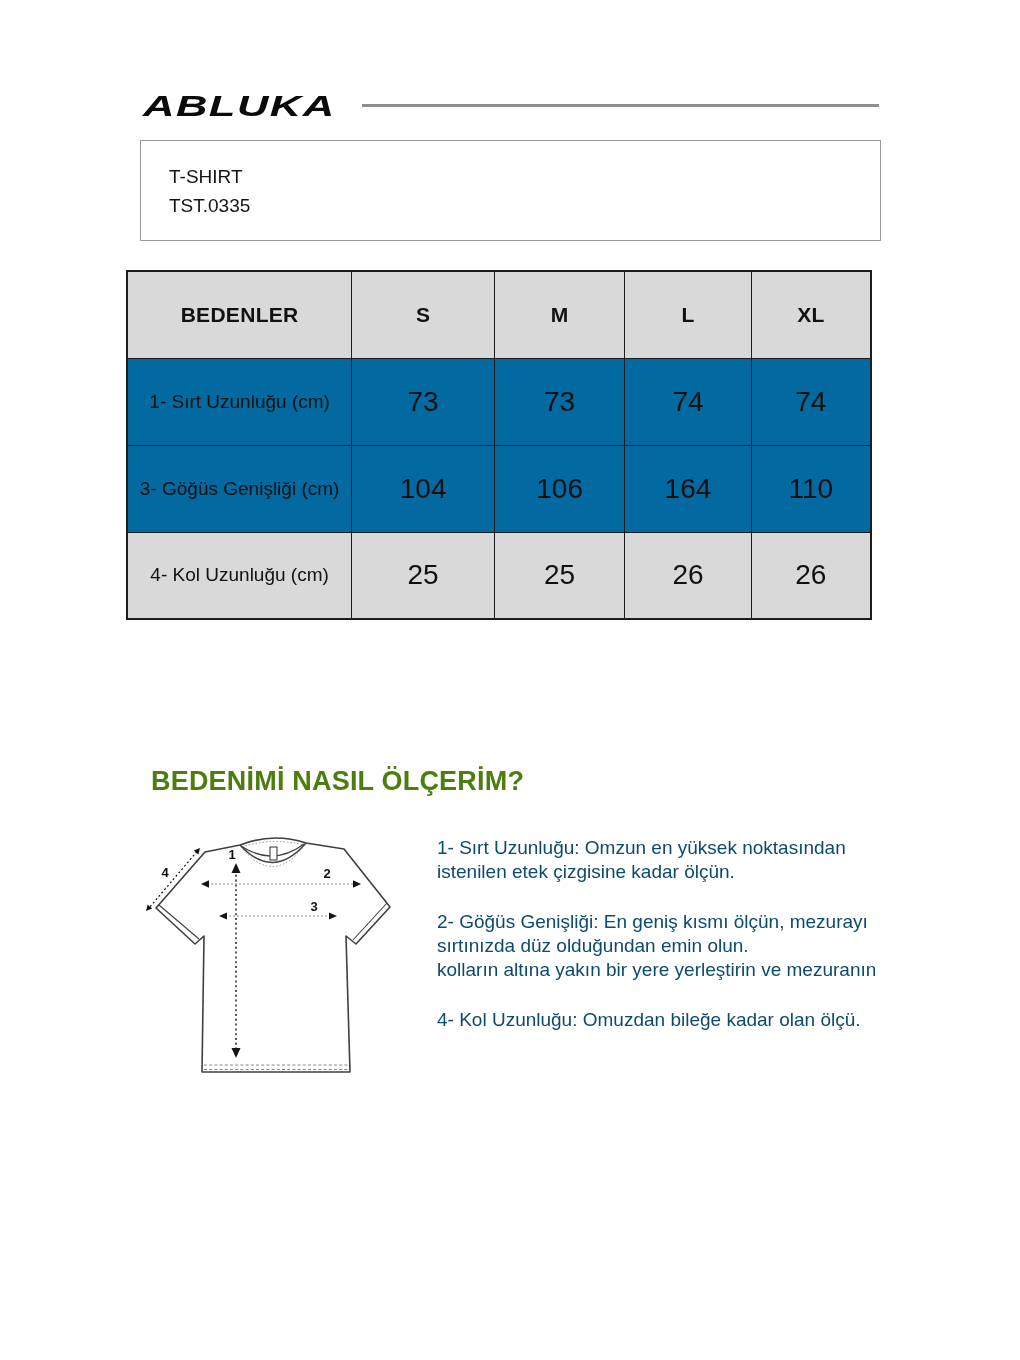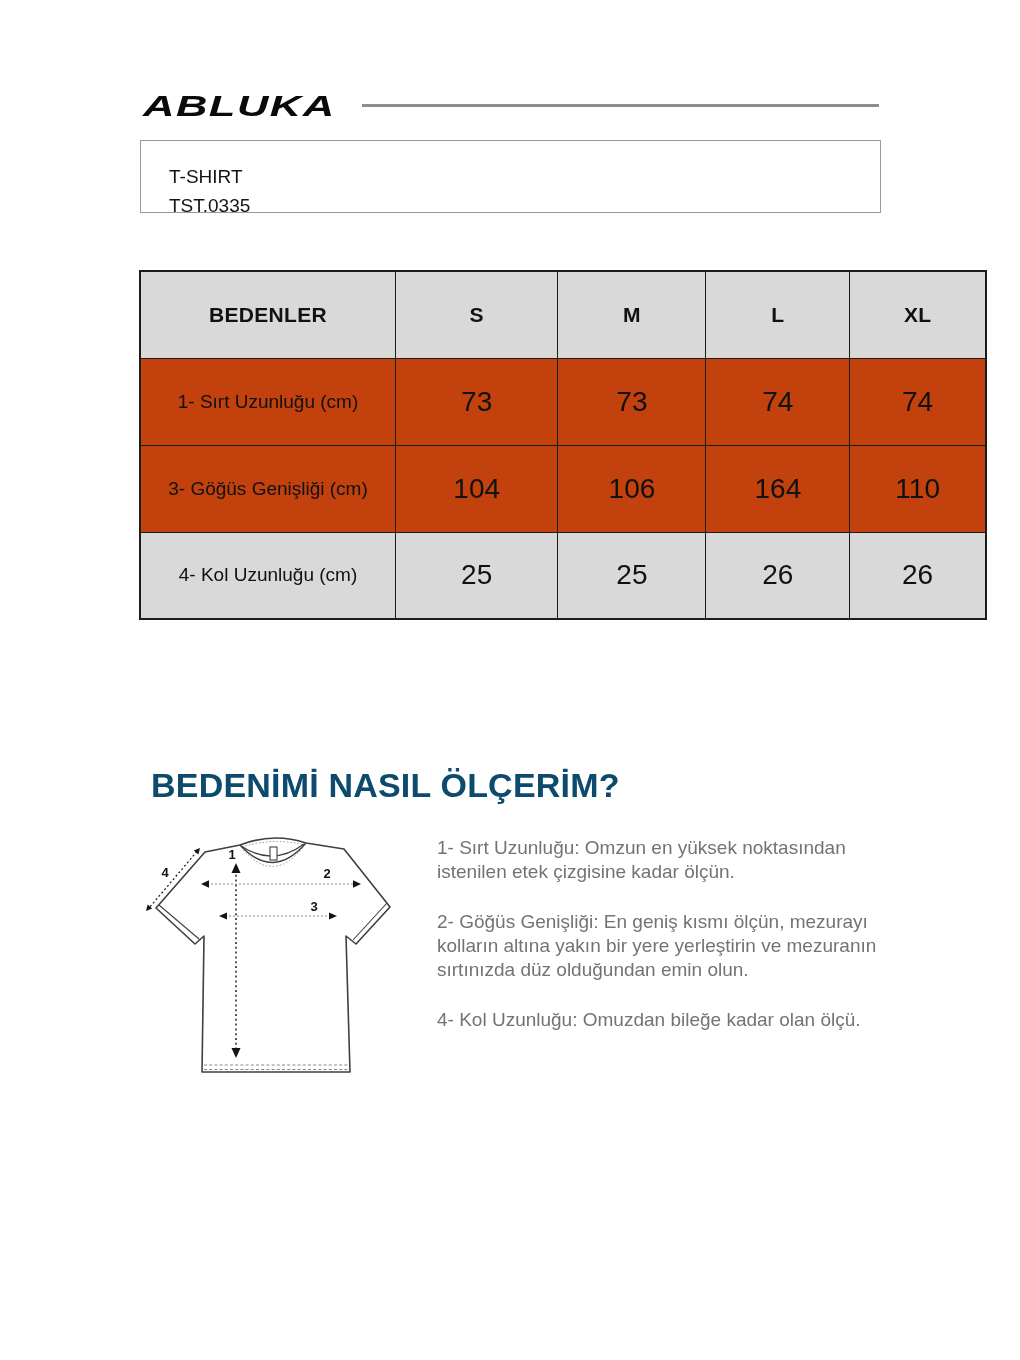--- a/index.html
+++ b/index.html
@@ -19,60 +19,60 @@
     white-space:nowrap;
   }
   .header-rule {
     position:absolute; left:362px; top:104px;
     width:517px; height:3px; background:#8e8e8e;
   }
 
   
   .title-box {
     position:absolute; left:140px; top:140px;
-    width:741px; height:73px;
+    width:741px; height:101px;
     border:1px solid #9a9a9a; background:#fff;
   }
   .product-info {
     position:absolute; left:28px; top:21px;
     font-size:19px; font-weight:500; line-height:29px; color:#141414;
   }
   .size-chart-title {
     position:absolute; right:26px; top:50%; transform:translateY(-50%);
     font-size:40px; font-weight:700; letter-spacing:0; color:#101010;
     white-space:nowrap;
   }
 
   
   table.size-table {
-    position:absolute; left:139px; top:270px;
-    width:848px; border-collapse:collapse;
+    position:absolute; left:126px; top:270px;
+    width:746px; border-collapse:collapse;
     border:2px solid #1c1c1c; table-layout:fixed;
   }
   .size-table td {
     border:1px solid #1c1c1c; text-align:center; vertical-align:middle;
-    height:87px; background:#c2410c;
+    height:87px; background:#0369a1;
   }
   .size-table tr.head td { background:#d9d9d9; font-weight:700; font-size:21px; letter-spacing:0.3px; }
   .size-table tr.alt td  { background:#d9d9d9; }
   .size-table td.rowlabel { font-size:19px; font-weight:500; }
   .size-table td.val { font-size:28px; font-weight:500; }
 
   
   .howto-title {
     position:absolute; left:151px; top:766px;
-    font-size:34px; font-weight:800; letter-spacing:0.2px; color:#0c4a6e;
+    font-size:27px; font-weight:800; letter-spacing:0.2px; color:#4d7c0f;
     white-space:nowrap;
   }
   .diagram { position:absolute; left:132px; top:820px; width:300px; height:280px; }
   .diagram text { font-family:"Liberation Sans", sans-serif; font-size:13px; font-weight:600; fill:#111; }
 
   .instructions {
     position:absolute; left:437px; top:836px; width:480px;
-    font-size:19px; line-height:24px; color:#737373;
+    font-size:19px; line-height:24px; color:#0c4a6e;
   }
   .instructions .para { margin-bottom:26px; }
   .instructions .para:last-child { margin-bottom:0; }
 </style>
 </head>
 <body>
 
 <div class="brand-logo">ABLUKA</div>
 <div class="header-rule"></div>
 
@@ -162,19 +162,19 @@
   <text x="33" y="57" text-anchor="middle">4</text>
 </svg>
 
 <div class="instructions">
   <div class="para">
     <div>1- Sırt Uzunluğu: Omzun en yüksek noktasından</div>
     <div>istenilen etek çizgisine kadar ölçün.</div>
   </div>
   <div class="para">
     <div>2- Göğüs Genişliği: En geniş kısmı ölçün, mezurayı</div>
+    <div>sırtınızda düz olduğundan emin olun.</div>
     <div>kolların altına yakın bir yere yerleştirin ve mezuranın</div>
-    <div>sırtınızda düz olduğundan emin olun.</div>
   </div>
   <div class="para">
     <div>4- Kol Uzunluğu: Omuzdan bileğe kadar olan ölçü.</div>
   </div>
 </div>
 
 </body></html>

